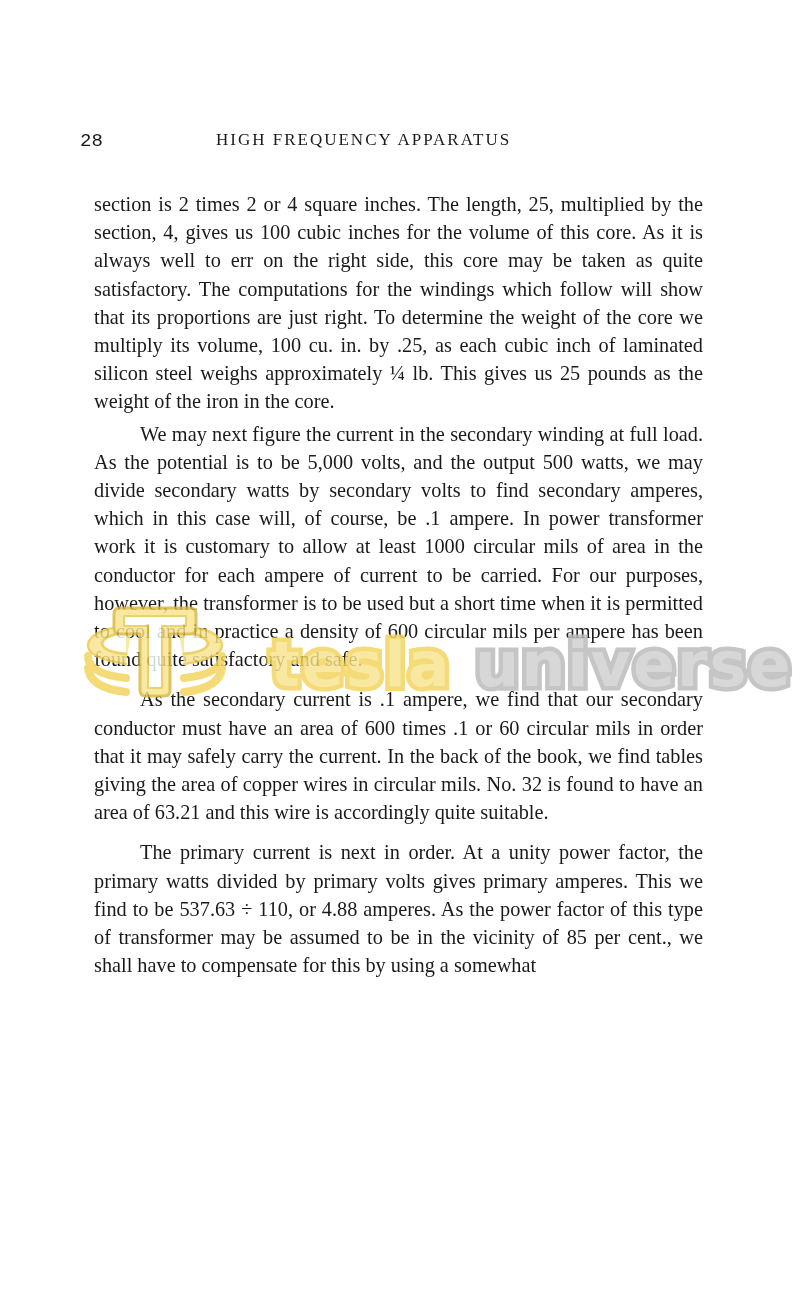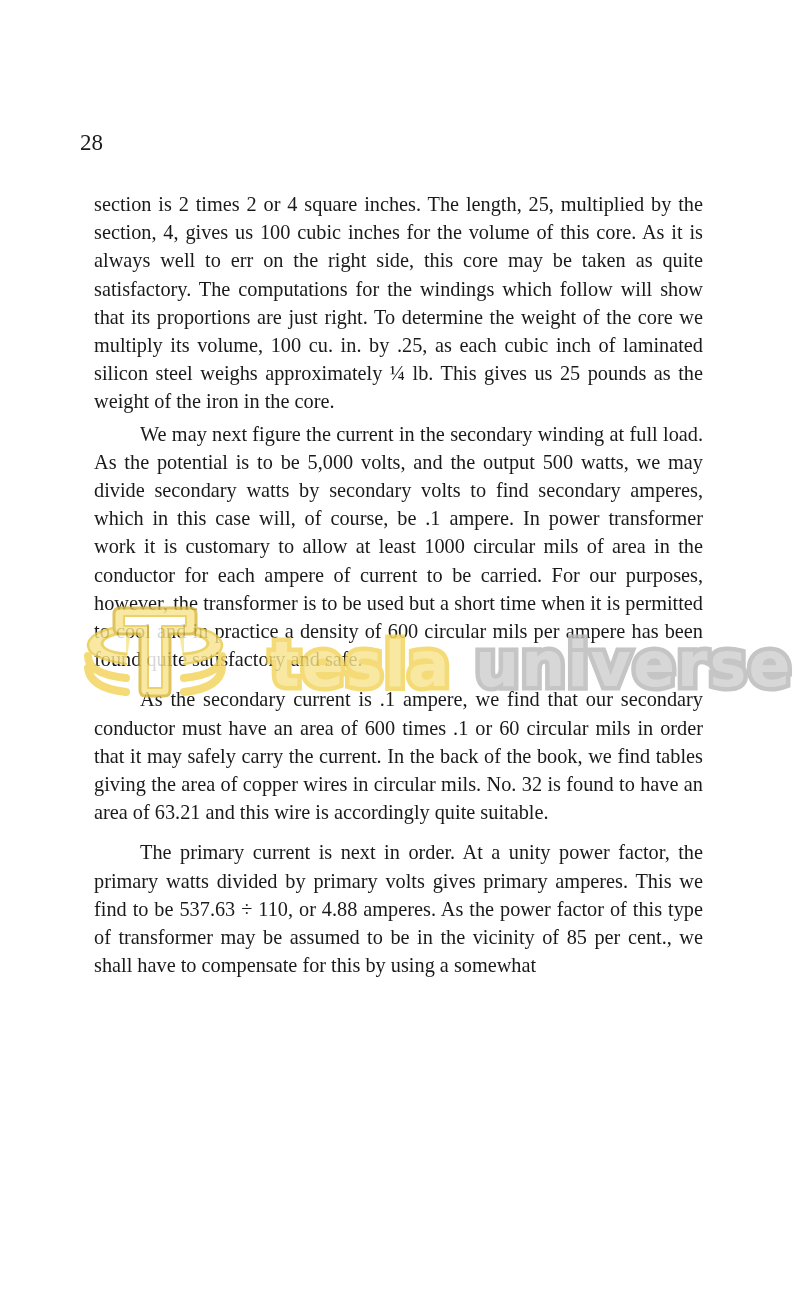--- a/index.html
+++ b/index.html
@@ -26,22 +26,23 @@
       left: 80px;
       width: 640px;
       height: 24px;
       font-size: 17px;
       letter-spacing: 1.6px;
     }
     .page-number {
       position: absolute;
       left: 0;
       top: 0;
-      font-size: 23px;
+      font-size: 19px;
       letter-spacing: 0;
+      font-family: Liberation Mono, monospace;
     }
     .running-title {
       position: absolute;
       left: 136px;
       top: 0;
       text-transform: uppercase;
       letter-spacing: 2px;
     }
     .body-text {
       position: absolute;
@@ -107,20 +108,21 @@
       color: #cfcfcf;
     }
   </style>
 </head>
 <body>
 
 <div class="page">
 
   <div class="running-head">
     <span class="page-number">28</span>
+    <span class="running-title">HIGH FREQUENCY APPARATUS</span>
   </div>
 
   <div class="body-text">
     <p class="para p1">section is 2 times 2 or 4 square inches. The length, 25, multiplied by the section, 4, gives us 100 cubic inches for the volume of this core. As it is always well to err on the right side, this core may be taken as quite satisfactory. The computations for the windings which follow will show that its proportions are just right. To determine the weight of the core we multiply its volume, 100 cu. in. by .25, as each cubic inch of laminated silicon steel weighs approxi­mately ¼ lb. This gives us 25 pounds as the weight of the iron in the core.</p>
     <p class="para indent p2">We may next figure the current in the secondary wind­ing at full load. As the potential is to be 5,000 volts, and the output 500 watts, we may divide secondary watts by secondary volts to find secondary amperes, which in this case will, of course, be .1 ampere. In power transformer work it is customary to allow at least 1000 circular mils of area in the conductor for each ampere of current to be carried. For our purposes, however, the transformer is to be used but a short time when it is permitted to cool and in practice a density of 600 circular mils per ampere has been found quite satisfactory and safe.</p>
     <p class="para indent p3">As the secondary current is .1 ampere, we find that our secondary conductor must have an area of 600 times .1 or 60 circular mils in order that it may safely carry the cur­rent. In the back of the book, we find tables giving the area of copper wires in circular mils. No. 32 is found to have an area of 63.21 and this wire is accordingly quite suitable.</p>
     <p class="para indent p4">The primary current is next in order. At a unity power factor, the primary watts divided by primary volts gives primary amperes. This we find to be 537.63 ÷ 110, or 4.88 amperes. As the power factor of this type of transformer may be assumed to be in the vicinity of 85 per cent., we shall have to compensate for this by using a somewhat</p>
   </div>
 
   <div class="watermark">

